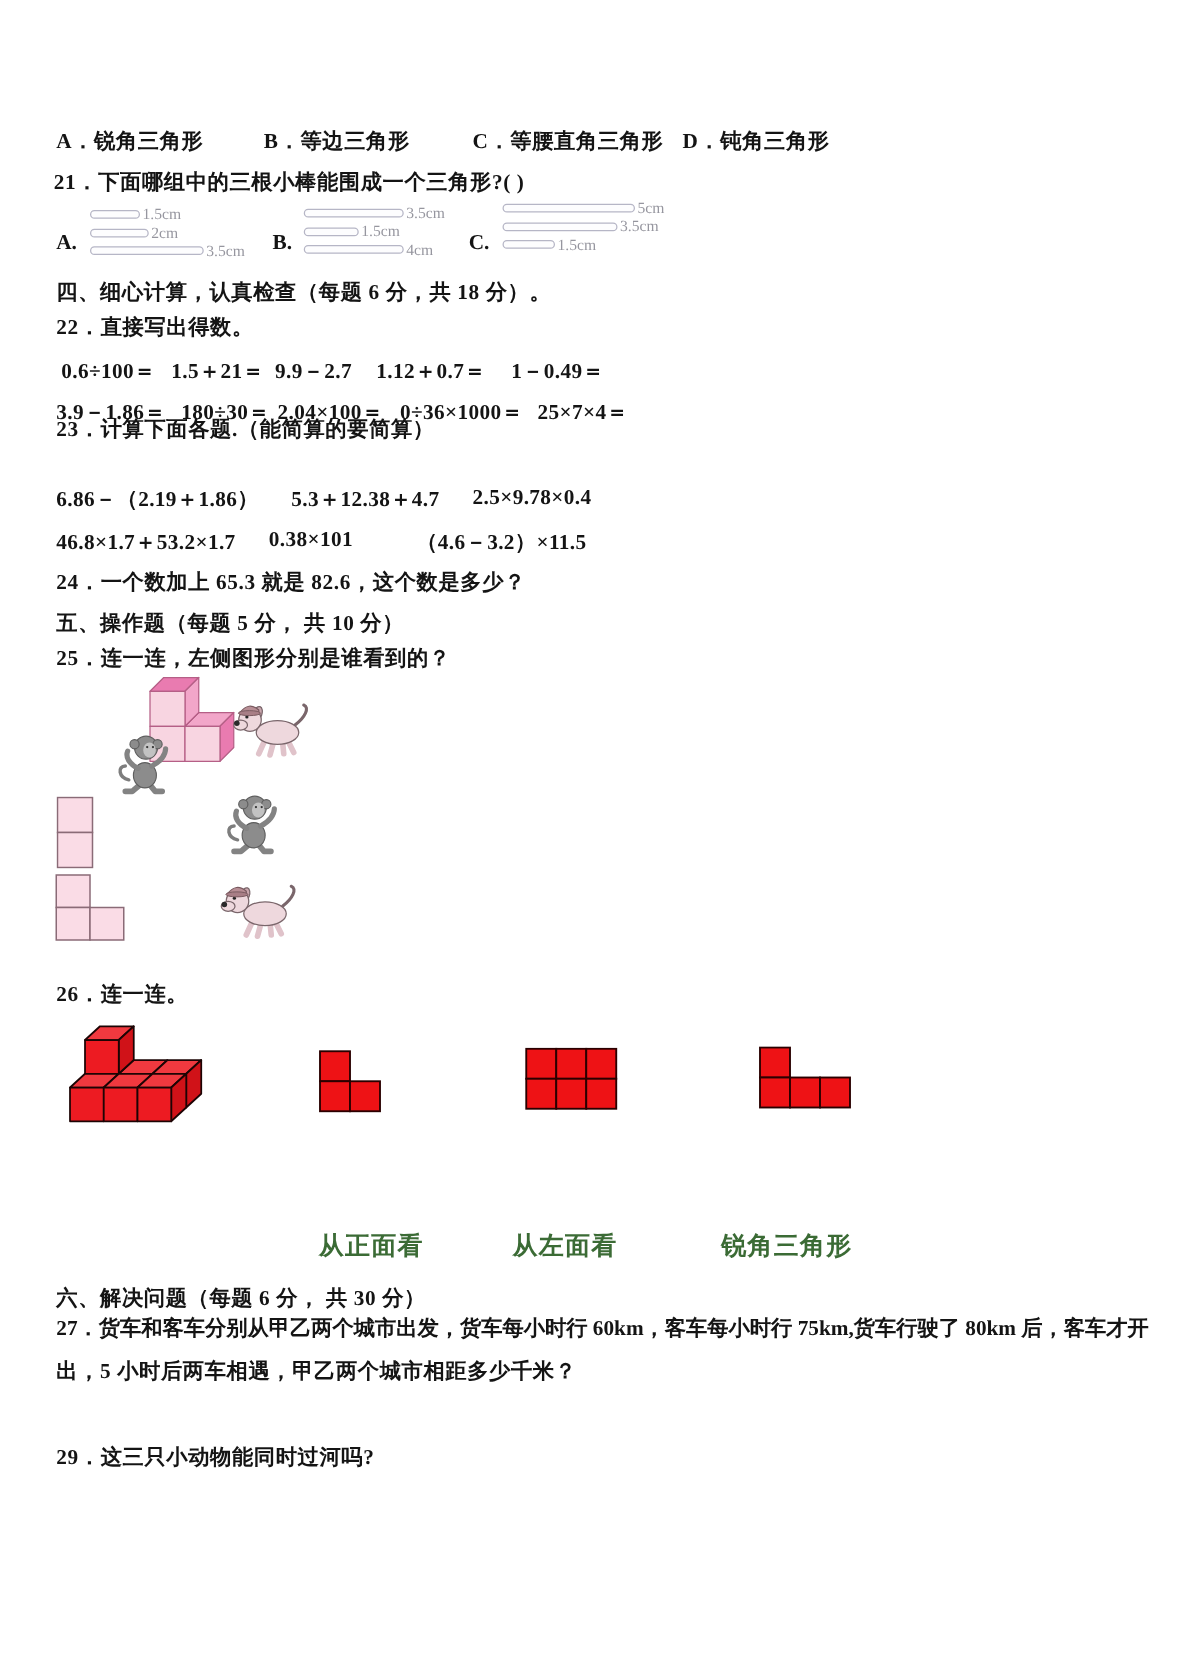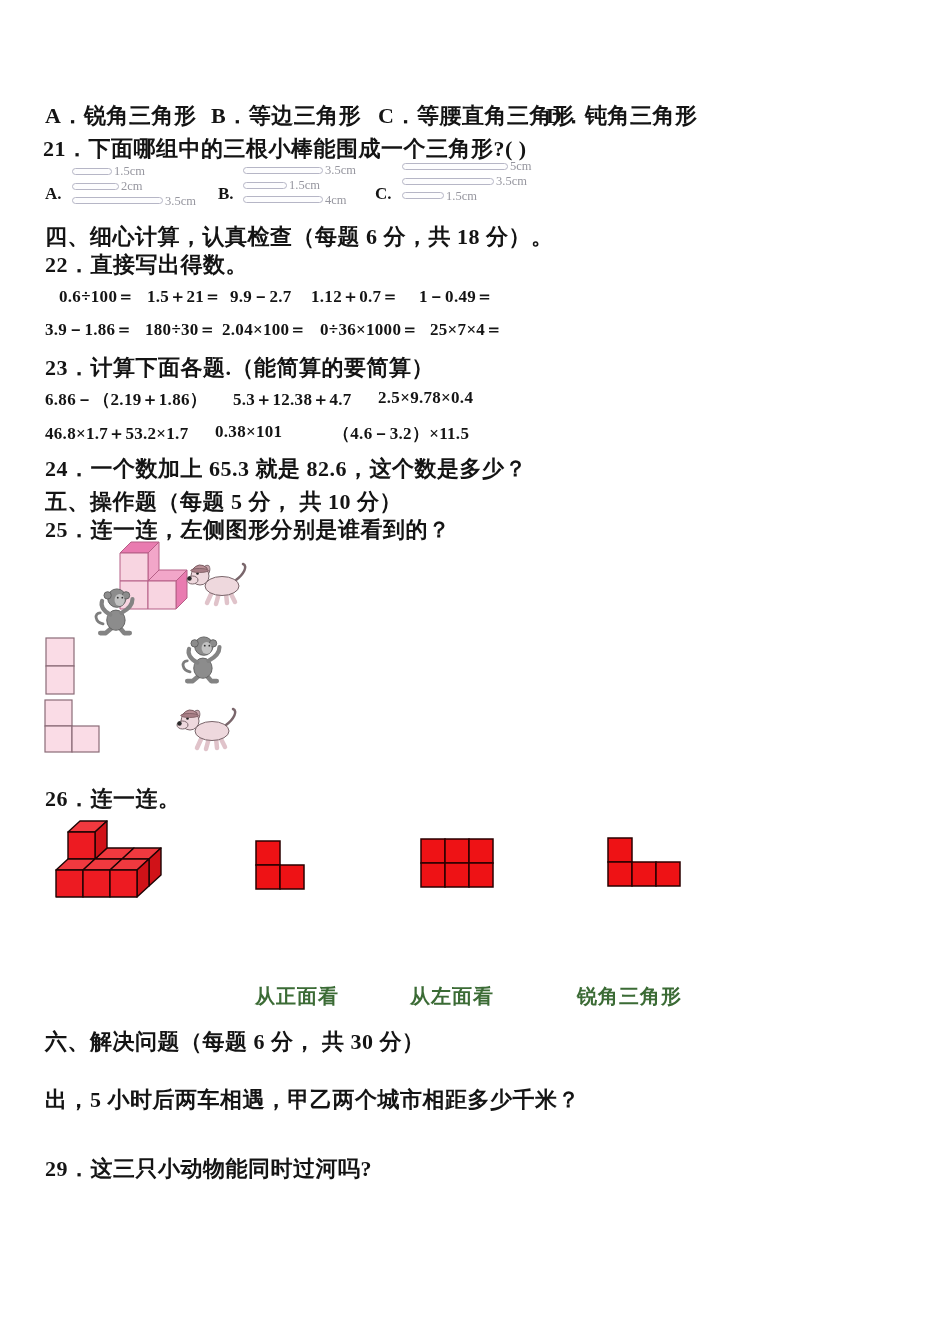--- a/index.html
+++ b/index.html
@@ -6,21 +6,21 @@
   #page{
     position:relative;
     width:950px;height:1344px;
     background:#ffffff;
     font-family:"Liberation Serif","DejaVu Serif",serif;
     color:#141414;
     overflow:hidden;
   }
   .abs{position:absolute;}
   .cn{
-    font-size:22px;
+    font-size:17px;
     font-weight:600;
     letter-spacing:0.5px;
     white-space:nowrap;
     line-height:1.2;
   }
   .cn-head{font-weight:700;}
   .eq{
     position:absolute;
     font-size:17px;
     font-weight:700;
@@ -96,36 +96,36 @@
     <span class="stick-label" style="left:510px;top:159px;">5cm</span>
     <div class="stick" style="left:402px;top:178px;width:92px;"></div>
     <span class="stick-label" style="left:496px;top:174px;">3.5cm</span>
     <div class="stick" style="left:402px;top:192px;width:42px;"></div>
     <span class="stick-label" style="left:446px;top:189px;">1.5cm</span>
   </div>
 
   <div class="cn cn-head abs" style="top:224px;left:45px;">四、细心计算，认真检查（每题 6 分，共 18 分）。</div>
   <div class="cn abs" style="top:252px;left:45px;">22．直接写出得数。</div>
 
-  <div class="abs" style="top:285px;left:14px;width:862px;height:22px;">
+  <div class="abs" style="top:285px;left:4px;width:862px;height:22px;">
     <span class="eq" style="left:45px;">0.6÷100＝</span>
     <span class="eq" style="left:133px;">1.5＋21＝</span>
     <span class="eq" style="left:216px;">9.9－2.7</span>
     <span class="eq" style="left:297px;">1.12＋0.7＝</span>
     <span class="eq" style="left:405px;">1－0.49＝</span>
   </div>
   <div class="abs" style="top:318px;left:0;width:950px;height:22px;">
     <span class="eq" style="left:45px;">3.9－1.86＝</span>
     <span class="eq" style="left:145px;">180÷30＝</span>
     <span class="eq" style="left:222px;">2.04×100＝</span>
     <span class="eq" style="left:320px;">0÷36×1000＝</span>
     <span class="eq" style="left:430px;">25×7×4＝</span>
   </div>
 
-  <div class="cn abs" style="top:355px;left:45px;text-align:right;">23．计算下面各题.（能简算的要简算）</div>
+  <div class="cn abs" style="top:334px;left:45px;text-align:right;">23．计算下面各题.（能简算的要简算）</div>
   <div class="abs" style="top:388px;left:0;width:950px;height:22px;">
     <span class="eq" style="left:45px;">6.86－（2.19＋1.86）</span>
     <span class="eq" style="left:233px;">5.3＋12.38＋4.7</span>
     <span class="eq" style="left:378px;">2.5×9.78×0.4</span>
   </div>
   <div class="abs" style="top:422px;left:0;width:950px;height:22px;">
     <span class="eq" style="left:45px;">46.8×1.7＋53.2×1.7</span>
     <span class="eq" style="left:215px;">0.38×101</span>
     <span class="eq" style="left:333px;">（4.6－3.2）×11.5</span>
   </div>
@@ -300,16 +300,17 @@
         <rect x="49" y="25" width="24" height="24"></rect>
       </g>
     </svg>
   </div>
 
   <span class="view-label" style="top:983px;left:255px;">从正面看</span>
   <span class="view-label" style="top:983px;left:410px;">从左面看</span>
   <span class="view-label" style="top:983px;left:577px;">锐角三角形</span>
 
   <div class="cn cn-head abs" style="top:1029px;left:45px;">六、解决问题（每题 6 分， 共 30 分）</div>
+  <div class="cn abs" style="top:1053px;left:45px;letter-spacing:0;">27．货车和客车分别从甲乙两个城市出发，货车每小时行 60km，客车每小时行 75km,货车行驶了 80km 后，客车才开</div>
   <div class="cn abs" style="top:1087px;left:45px;">出，5 小时后两车相遇，甲乙两个城市相距多少千米？</div>
   <div class="cn abs" style="top:1156px;left:45px;">29．这三只小动物能同时过河吗?</div>
 
 </div>
 
 </body></html>

